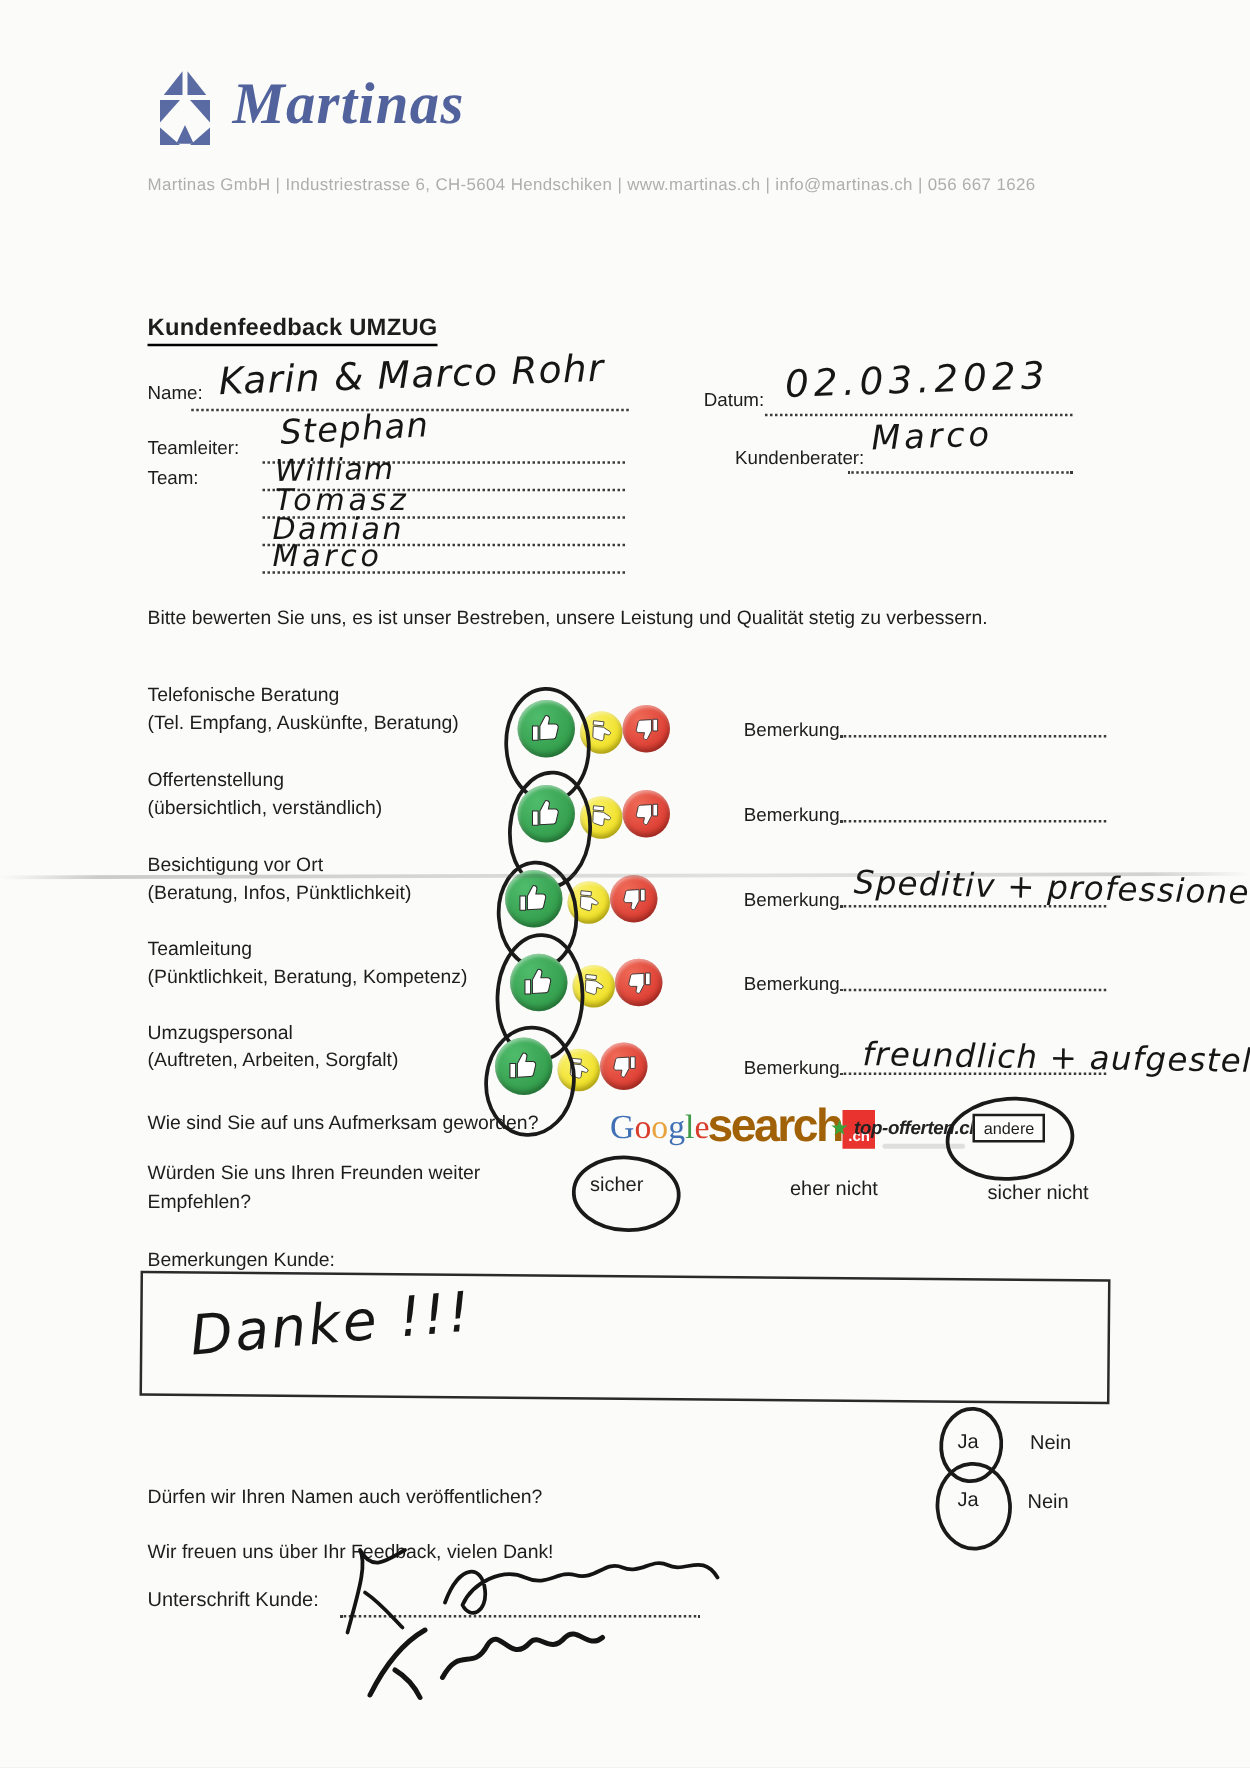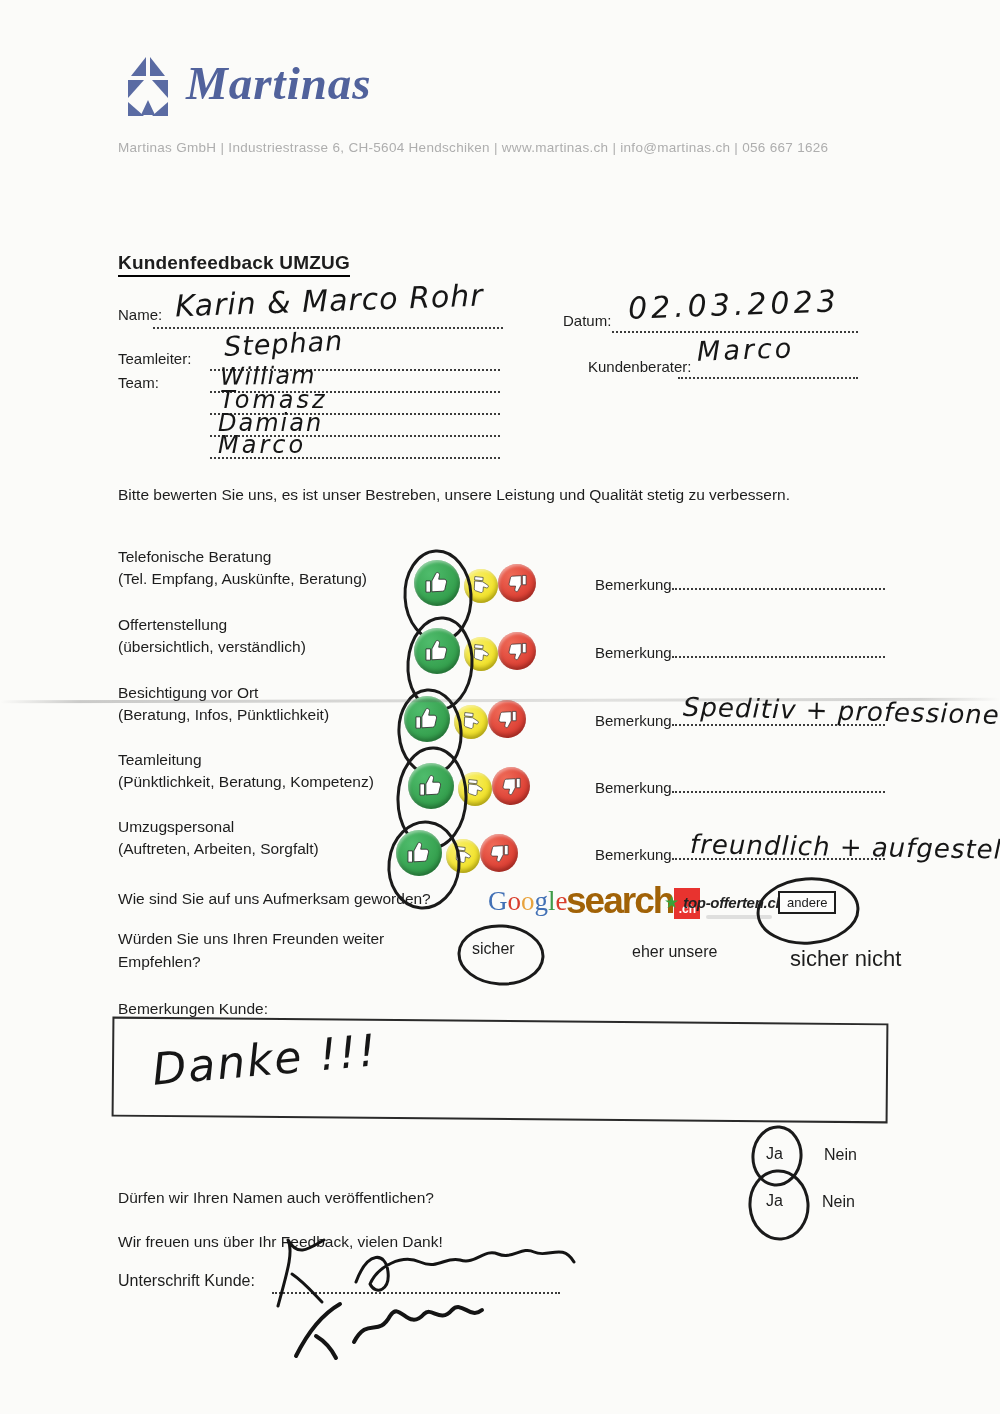--- a/index.html
+++ b/index.html
@@ -275,22 +275,22 @@
     <ellipse cx="56" cy="39" rx="50" ry="32" transform="rotate(-4 56 39)"></ellipse>
   </svg>
 
   <div class="abs small" style="left:118px;top:930px;">Würden Sie uns Ihren Freunden weiter</div>
   <div class="abs small" style="left:118px;top:953px;">Empfehlen?</div>
 
   <div class="abs" style="left:472px;top:940px;font-size:16px;">sicher</div>
   <svg class="scribble" style="left:456px;top:922px;" width="92" height="70">
     <ellipse cx="45" cy="33" rx="42" ry="29" transform="rotate(3 45 33)"></ellipse>
   </svg>
-  <div class="abs" style="left:632px;top:943px;font-size:16px;">eher unsere</div>
-  <div class="abs" style="left:790px;top:946px;font-size:22px;">sicher nicht</div>
+  <div class="abs" style="left:632px;top:943px;font-size:16px;">eher nicht</div>
+  <div class="abs" style="left:790px;top:946px;font-size:16px;">sicher nicht</div>
 
   <div class="abs lbl" style="left:118px;top:1000px;font-size:15.5px;">Bemerkungen Kunde:</div>
   <div class="abs comment-box" style="left:112px;top:1020px;width:772px;height:96px;transform:rotate(.5deg);"></div>
   <div class="abs hand" style="left:152px;top:1034px;font-size:44px;transform:rotate(-5deg);letter-spacing:2px;">Danke !!!</div>
 
   <div class="abs" style="left:766px;top:1145px;font-size:16px;">Ja</div>
   <svg class="scribble" style="left:746px;top:1123px;" width="64" height="68">
     <ellipse cx="31" cy="33" rx="24" ry="29" transform="rotate(5 31 33)"></ellipse>
   </svg>
   <div class="abs" style="left:824px;top:1146px;font-size:16px;">Nein</div>

